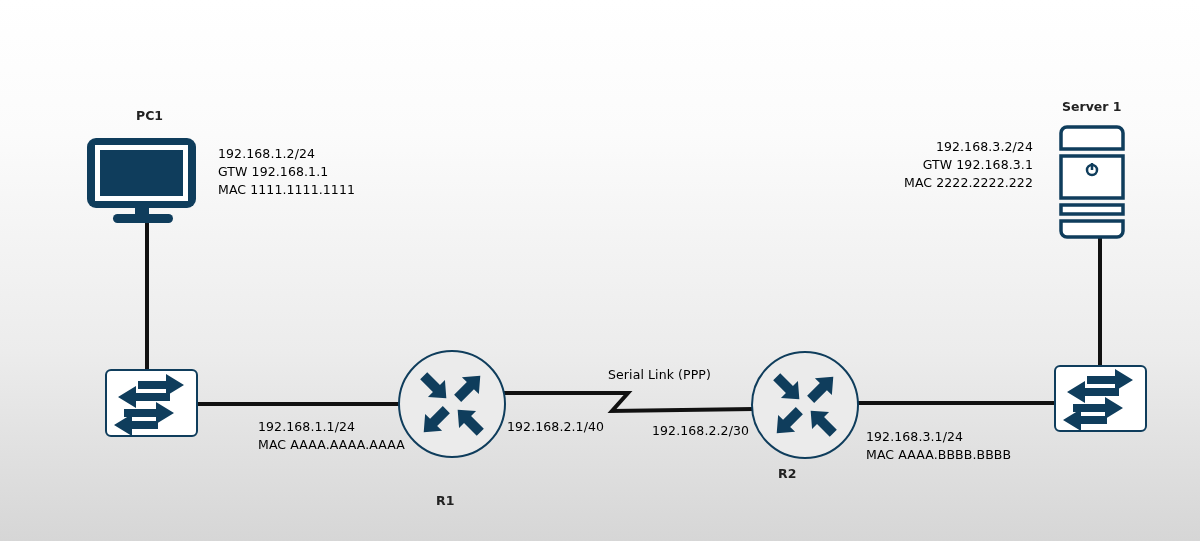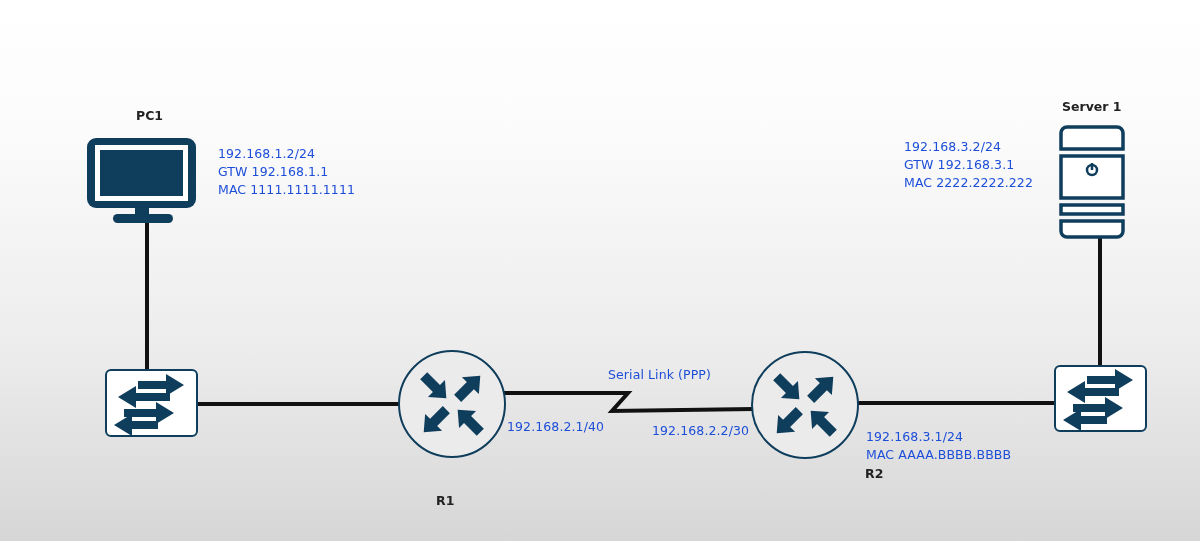--- a/index.html
+++ b/index.html
@@ -3,21 +3,21 @@
   <meta charset="utf-8">
   <style>
     html, body { margin: 0; padding: 0; }
     body {
       width: 1200px; height: 541px; overflow: hidden; position: relative;
       background: linear-gradient(to bottom, #ffffff 0%, #fbfbfb 25%, #ececec 65%, #d6d6d6 100%);
       font-family: "DejaVu Sans", sans-serif;
     }
     #diagram { position: absolute; left: 0; top: 0; width: 1200px; height: 541px; }
     .lbl {
-      position: absolute; font-size: 12.5px; line-height: 18px; color: #1d4ed8;
+      position: absolute; font-size: 12.5px; line-height: 18px; color: #000000;
       white-space: nowrap; letter-spacing: 0.1px;
     }
     .name {
       position: absolute; font-size: 12.5px; font-weight: bold; color: #222;
       white-space: nowrap;
     }
     .block div { display: block; }
   </style>
 </head>
 <body>
@@ -102,35 +102,37 @@
     <circle cx="805" cy="405" r="53" fill="#ebebeb" stroke="#0f3d5c" stroke-width="2"></circle>
     <g transform="translate(805,405)">
         <use href="#router-arrows"></use>
       </g>
   </g>
 </svg>
 
 <div class="name" style="left:136px; top:108px;">PC1</div>
 <div class="name" style="left:1062px; top:99px;">Server 1</div>
 <div class="name" style="left:436px; top:493px;">R1</div>
-<div class="name" style="left:865px; top:466px;">R2</div>
+<div class="name" style="left:778px; top:466px;">R2</div>
 
 <div class="lbl block" style="left:218px; top:145px;">
   <div>192.168.1.2/24</div>
   <div>GTW 192.168.1.1</div>
   <div>MAC 1111.1111.1111</div>
 </div>
 
-<div class="lbl block" style="left:904px; top:138px;">
+<div class="lbl block" style="left:904px; top:138px;text-align:right;">
   <div>192.168.3.2/24</div>
   <div>GTW 192.168.3.1</div>
   <div>MAC 2222.2222.222</div>
 </div>
 
 <div class="lbl block" style="left:258px; top:418px;">
+  <div>192.168.1.1/24</div>
+  <div>MAC AAAA.AAAA.AAAA</div>
 </div>
 
 <div class="lbl" style="left:507px; top:418px;">192.168.2.1/40</div>
 
 <div class="lbl" style="left:608px; top:366px;">Serial Link (PPP)</div>
 
 <div class="lbl" style="left:652px; top:422px;">192.168.2.2/30</div>
 
 <div class="lbl block" style="left:866px; top:428px;">
   <div>192.168.3.1/24</div>

